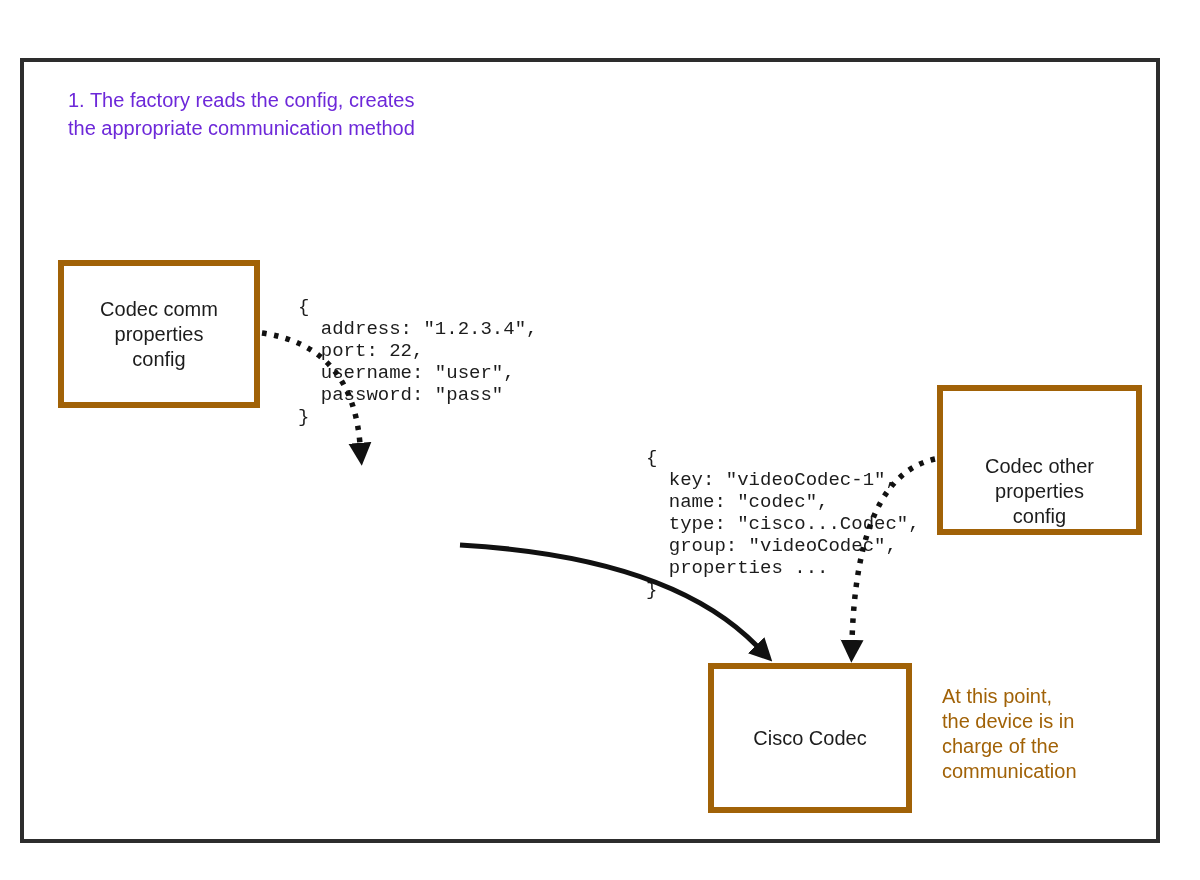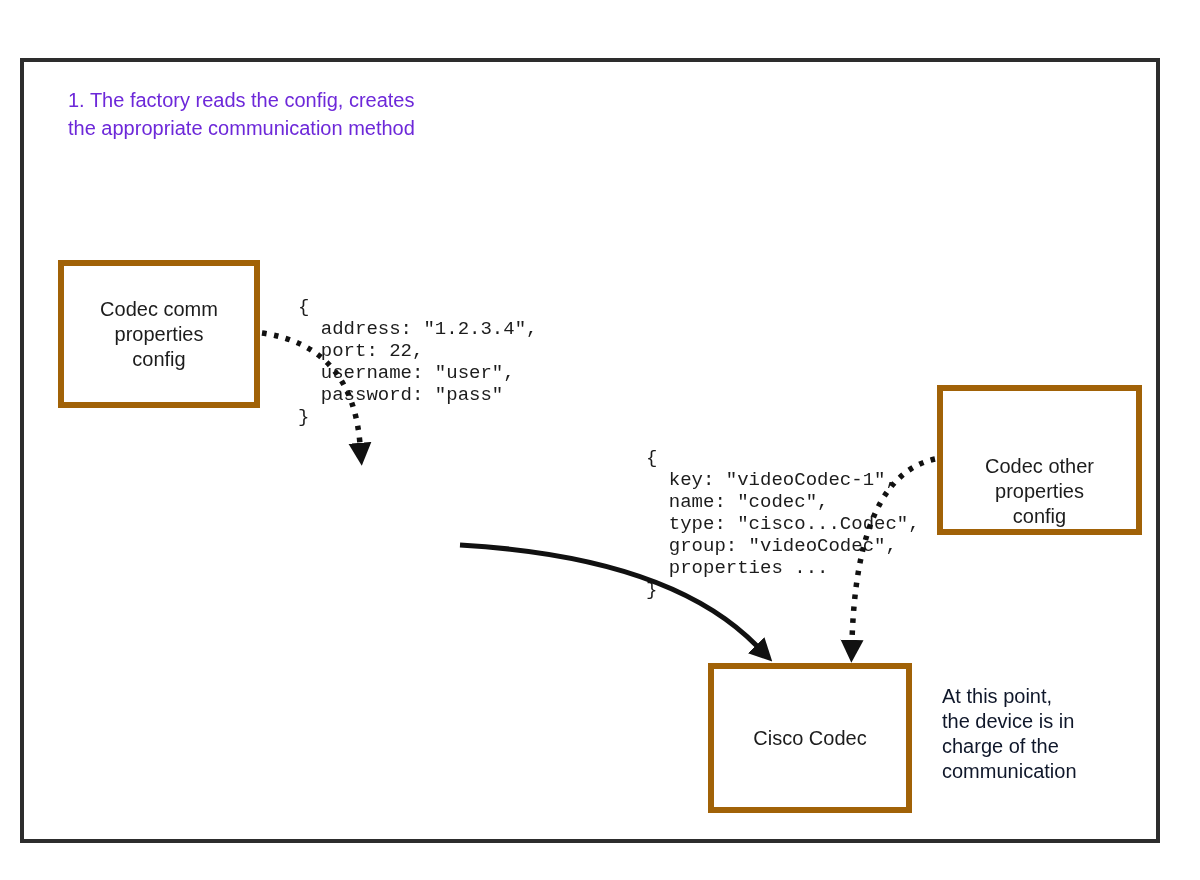--- a/index.html
+++ b/index.html
@@ -38,21 +38,21 @@
   .annotation.step1 { left: 68px;  top: 86px;  width: 460px; }
   .annotation.step2 { left: 655px; top: 86px;  width: 490px; }
   .note {
     position: absolute;
     left: 942px;
     top: 684px;
     width: 215px;
     font-size: 20px;
     line-height: 25px;
     white-space: pre-line;
-    color: #0f172a;
+    color: #a16207;
   }
   .node {
     position: absolute;
     border: 6px solid #a16207;
     box-sizing: border-box;
     background: #ffffff;
     display: flex;
     align-items: center;
     justify-content: center;
     text-align: center;

